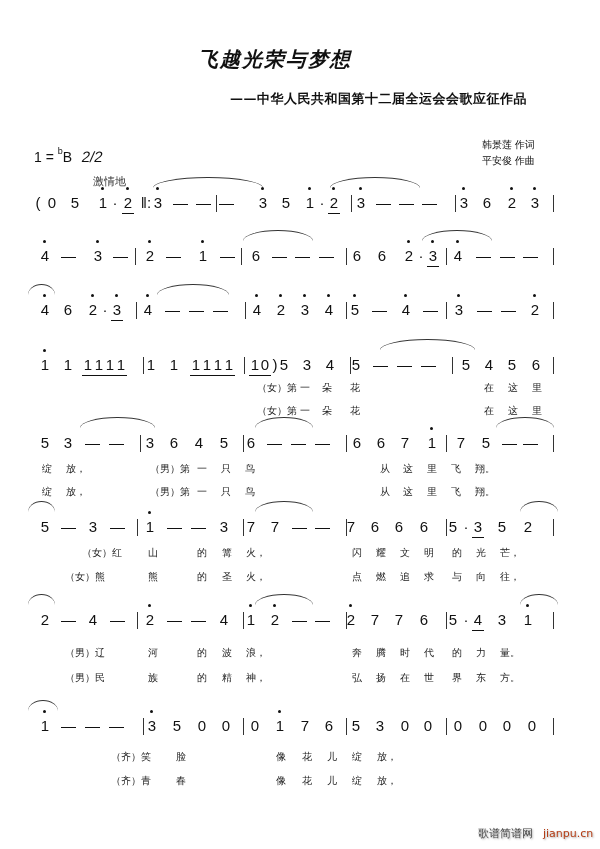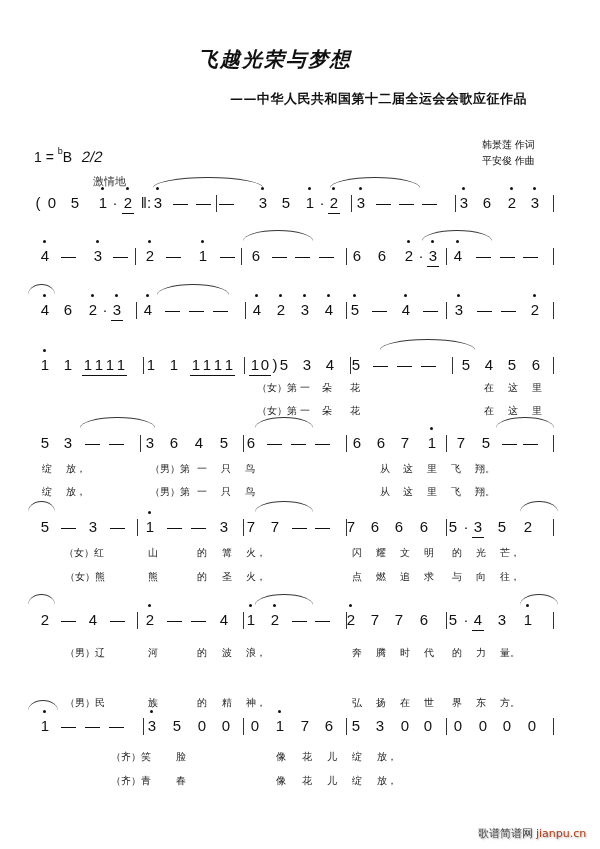--- a/index.html
+++ b/index.html
@@ -19,21 +19,21 @@
   .line { position:absolute; left:0; width:600px; height:24px; }
   .line .n { position:absolute; top:0; font-size:15px; width:14px; text-align:center; line-height:24px; }
   .line .n .dot { position:absolute; left:5px; top:-4px; width:3px; height:3px; border-radius:50%; background:#111; }
   .line .n .ul { position:absolute; left:1px; right:1px; bottom:1px; height:1px; background:#111; }
   .bar { position:absolute; top:4px; width:1px; height:17px; background:#333; }
   .slur { position:absolute; border-top:1.2px solid #333; border-radius:50% 50% 0 0 / 100% 100% 0 0; height:10px; }
   .lyr { position:absolute; font-size:10px; font-family:"DejaVu Sans", sans-serif; color:#222; white-space:nowrap; }
   .lyrrow { position:absolute; left:0; width:600px; height:14px; }
   .watermark { position:absolute; left:478px; top:826px; font-size:11px; color:#444;
                text-shadow:1px 1px 2px #aaa; font-family:"DejaVu Serif", serif; }
-  .watermark .u { color:#b23a12; font-family:"DejaVu Sans", sans-serif; margin-left:3px; }
+  .watermark .u { color:#b23a12; font-family:"DejaVu Sans", sans-serif; margin-left:10px; }
 </style>
 </head>
 <body>
 
 <div class="title"><span>飞越光荣与梦想</span></div>
 <div class="subtitle">——中华人民共和国第十二届全运会会歌应征作品</div>
 
 <div class="key">
   <span>1 = </span><sup>b</sup><span>B</span>
   <span class="frac">2/2</span>
@@ -331,21 +331,21 @@
       <span class="lyr" style="left: 197px;">一</span>
       <span class="lyr" style="left: 221px;">只</span>
       <span class="lyr" style="left: 245px;">鸟</span>
       <span class="lyr" style="left: 380px;">从</span>
       <span class="lyr" style="left: 403px;">这</span>
       <span class="lyr" style="left: 427px;">里</span>
       <span class="lyr" style="left: 451px;">飞</span>
       <span class="lyr" style="left: 475px;">翔。</span>
     </div>
     <div class="lyrrow" style="top: 546px;">
-      <span class="lyr" style="left: 64px; text-align: center;">（女）红</span>
+      <span class="lyr" style="left: 82px; text-align: center;">（女）红</span>
       <span class="lyr" style="left: 148px;">山</span>
       <span class="lyr" style="left: 197px;">的</span>
       <span class="lyr" style="left: 222px;">篝</span>
       <span class="lyr" style="left: 246px;">火，</span>
       <span class="lyr" style="left: 352px;">闪</span>
       <span class="lyr" style="left: 376px;">耀</span>
       <span class="lyr" style="left: 400px;">文</span>
       <span class="lyr" style="left: 424px;">明</span>
       <span class="lyr" style="left: 452px;">的</span>
       <span class="lyr" style="left: 476px;">光</span>
@@ -372,21 +372,21 @@
       <span class="lyr" style="left: 222px;">波</span>
       <span class="lyr" style="left: 246px;">浪，</span>
       <span class="lyr" style="left: 352px;">奔</span>
       <span class="lyr" style="left: 376px;">腾</span>
       <span class="lyr" style="left: 400px;">时</span>
       <span class="lyr" style="left: 424px;">代</span>
       <span class="lyr" style="left: 452px;">的</span>
       <span class="lyr" style="left: 476px;">力</span>
       <span class="lyr" style="left: 500px;">量。</span>
     </div>
-    <div class="lyrrow" style="top: 696px;">
+    <div class="lyrrow" style="top: 671px;">
       <span class="lyr" style="left: 65px;">（男）民</span>
       <span class="lyr" style="left: 148px;">族</span>
       <span class="lyr" style="left: 197px;">的</span>
       <span class="lyr" style="left: 222px;">精</span>
       <span class="lyr" style="left: 246px;">神，</span>
       <span class="lyr" style="left: 352px;">弘</span>
       <span class="lyr" style="left: 376px;">扬</span>
       <span class="lyr" style="left: 400px;">在</span>
       <span class="lyr" style="left: 424px;">世</span>
       <span class="lyr" style="left: 452px;">界</span>

